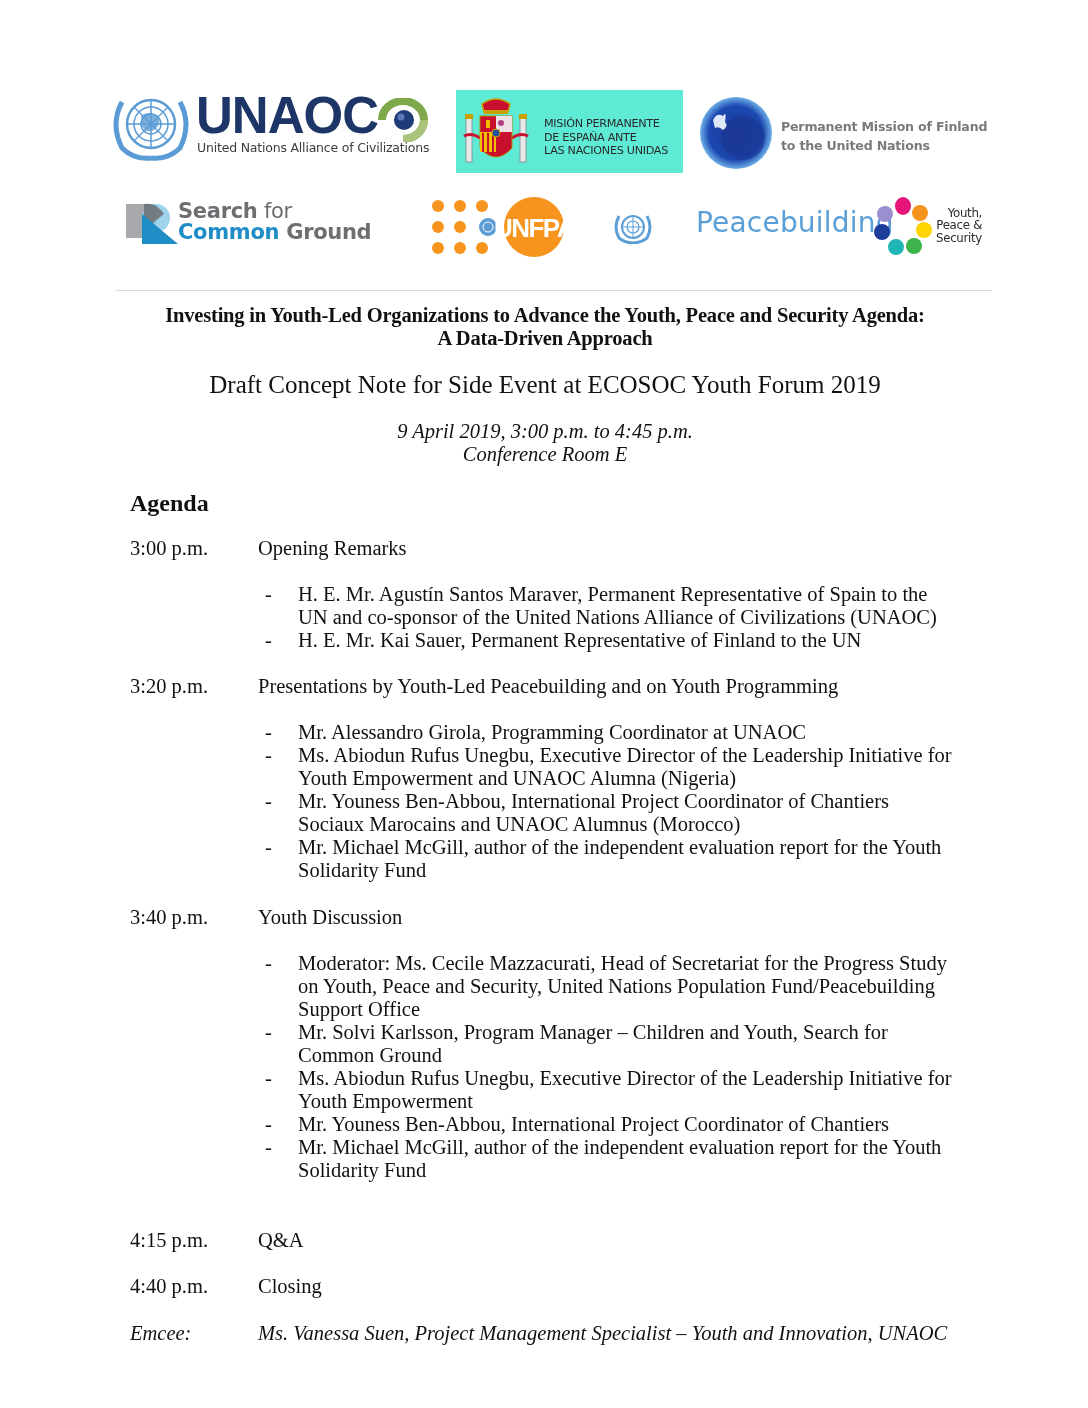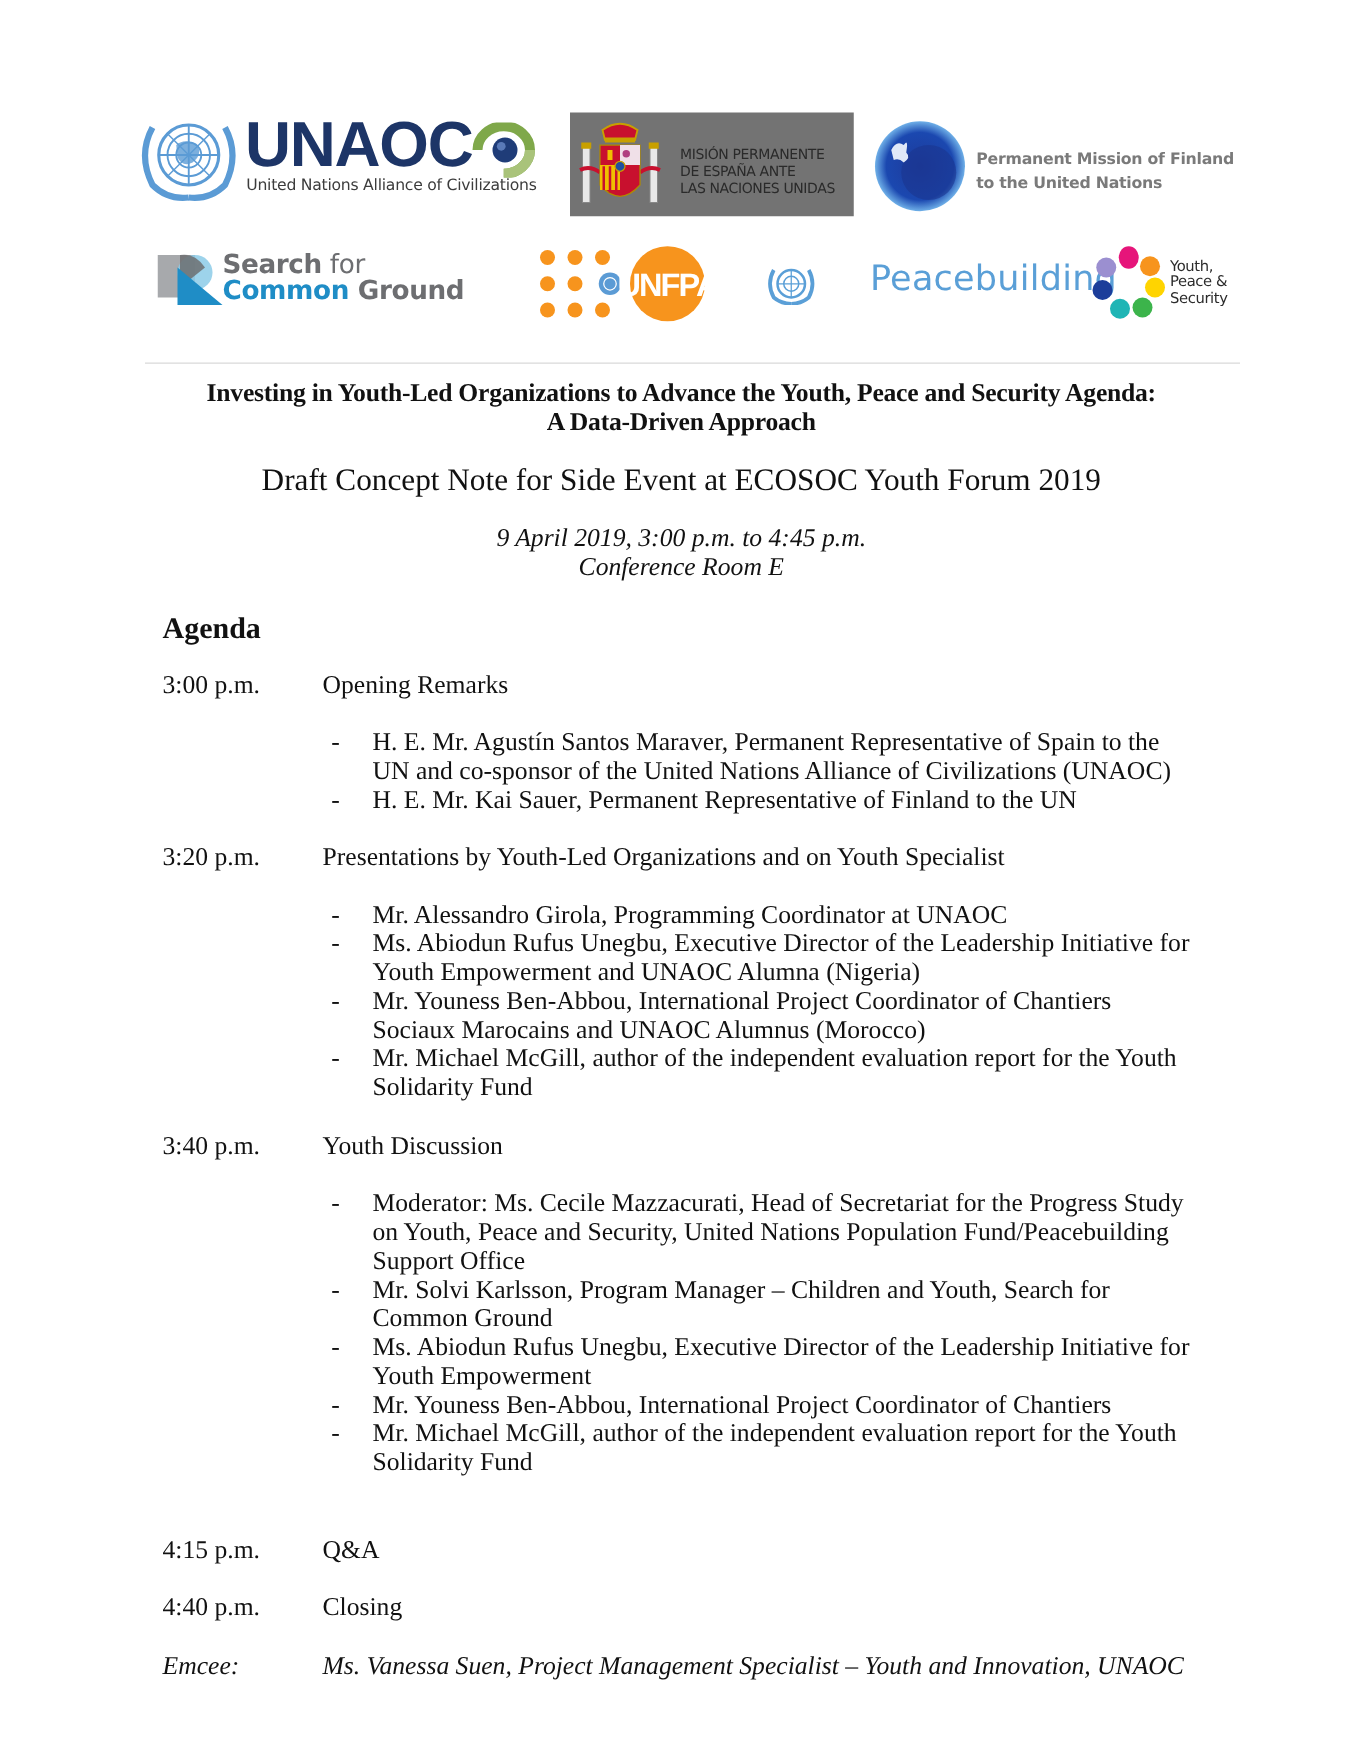--- a/index.html
+++ b/index.html
@@ -7,21 +7,21 @@
   body { position: relative; font-family: "Liberation Serif", "DejaVu Serif", serif; color: #111111; }
 
   
   .logo { position: absolute; }
   #unaoc { left: 108px; top: 90px; width: 326px; height: 72px; }
   .unaoc-emblem { position: absolute; left: 0; top: 0; width: 86px; height: 72px; }
   .unaoc-word { position: absolute; left: 88px; top: -4px; font-family: "Liberation Sans", sans-serif; font-weight: bold; font-size: 51px; letter-spacing: -1px; color: #1d3567; line-height: 60px; }
   .unaoc-ring { position: absolute; left: 266px; top: 8px; width: 58px; height: 44px; }
   .unaoc-sub { position: absolute; left: 89px; top: 50px; font-family: "DejaVu Sans", sans-serif; font-size: 12.5px; color: #3c3c3c; letter-spacing: -0.2px; white-space: nowrap; }
 
-  #spain { left: 456px; top: 90px; width: 227px; height: 83px; background: #737373; }
+  #spain { left: 456px; top: 90px; width: 227px; height: 83px; background: #5eead4; }
   .spain-shield { position: absolute; left: 6px; top: 6px; width: 68px; height: 72px; }
   .spain-text { position: absolute; left: 88px; top: 27px; font-family: "DejaVu Sans", sans-serif; font-size: 11.2px; line-height: 13.5px; color: #2a2a2a; letter-spacing: -0.3px; }
   .spain-text div { white-space: nowrap; }
 
   #finland { left: 699px; top: 96px; width: 290px; height: 74px; }
   .fin-circle { position: absolute; left: 0; top: 0; width: 74px; height: 74px; }
   .fin-text { position: absolute; left: 82px; top: 21px; font-family: "DejaVu Sans", sans-serif; font-size: 12.6px; line-height: 19px; color: #7a7a7a; font-weight: bold; letter-spacing: -0.2px; }
   .fin-text div { white-space: nowrap; }
 
   
@@ -32,21 +32,21 @@
   .sfcg-b { font-weight: bold; }
   .c-grey { color: #6d6e71; }
   .c-blue { color: #1f8dc6; }
 
   #unfpa { left: 428px; top: 196px; width: 138px; height: 62px; }
 
   #peacebuilding { left: 614px; top: 207px; width: 232px; height: 40px; }
   .pb-emblem { position: absolute; left: 0; top: 3px; width: 38px; height: 34px; }
   .pb-text { position: absolute; left: 38px; top: -1px; font-family: "DejaVu Sans", sans-serif; font-size: 28px; color: #5a9fd7; letter-spacing: 0.2px; white-space: nowrap; margin-left: 44px; }
 
-  #yps { left: 872px; top: 196px; width: 118px; height: 62px; }
+  #yps { left: 872px; top: 196px; width: 118px; height: 62px; text-align: right; }
   .yps-hands { position: absolute; left: 0; top: 0; width: 62px; height: 62px; }
   .yps-text { position: absolute; left: 64px; top: 11px; font-family: "DejaVu Sans", sans-serif; font-size: 11.8px; line-height: 12.3px; color: #2c2c2c; letter-spacing: -0.3px; }
   .yps-text div { white-space: nowrap; }
 
   
   .divider { position: absolute; left: 116px; top: 290px; width: 876px; height: 1px; background: #d9d9d9; }
 
   
   .title { position: absolute; left: 80px; width: 930px; top: 304px; text-align: center; font-weight: bold; font-size: 20.5px; line-height: 23px; letter-spacing: -0.2px; }
   .subtitle { position: absolute; left: 80px; width: 930px; top: 373px; text-align: center; font-size: 25px; line-height: 24px; }
@@ -229,21 +229,21 @@
         <span class="line">H. E. Mr. Agustín Santos Maraver, Permanent Representative of Spain to the</span>
         <span class="line">UN and co-sponsor of the United Nations Alliance of Civilizations (UNAOC)</span>
       </div>
       <div class="bullet">
         <span class="dash">-</span>
         <span class="line">H. E. Mr. Kai Sauer, Permanent Representative of Finland to the UN</span>
       </div>
     </div>
     <div class="row" style="top: 675px;">
       <span class="time">3:20 p.m.</span>
-      <span class="activity">Presentations by Youth-Led Organizations and on Youth Specialist</span>
+      <span class="activity">Presentations by Youth-Led Peacebuilding and on Youth Programming</span>
     </div>
     <div class="bullets" style="top: 721px;">
       <div class="bullet">
         <span class="dash">-</span>
         <span class="line">Mr. Alessandro Girola, Programming Coordinator at UNAOC</span>
       </div>
       <div class="bullet">
         <span class="dash">-</span>
         <span class="line">Ms. Abiodun Rufus Unegbu, Executive Director of the Leadership Initiative for</span>
         <span class="line">Youth Empowerment and UNAOC Alumna (Nigeria)</span>

